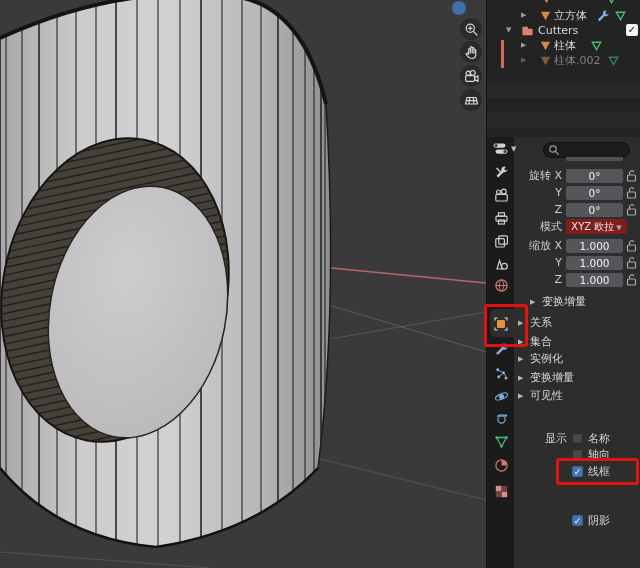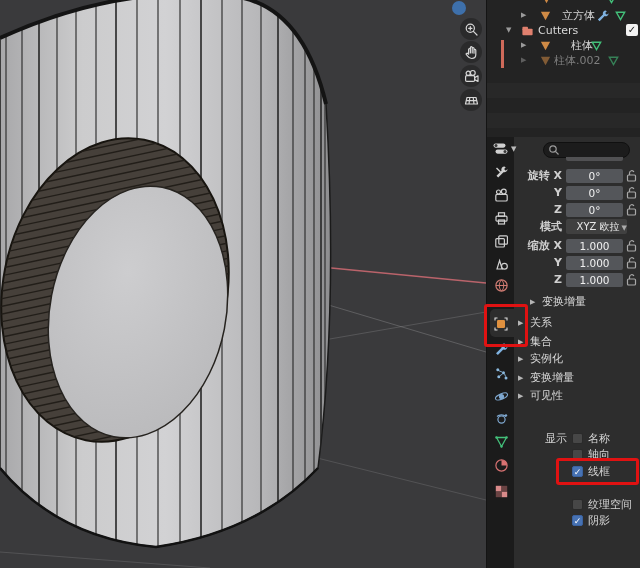--- a/index.html
+++ b/index.html
@@ -36,26 +36,26 @@
   .tab{position:absolute;left:4px;width:20px;height:20px;display:flex;align-items:center;justify-content:center;}
   .tab-active-bg{position:absolute;left:3px;top:172px;width:24px;height:28px;background:#2d2d2d;
                  border-radius:5px 0 0 5px;}
   .hdr-editor{position:absolute;left:5px;top:3px;width:30px;height:18px;display:flex;align-items:center;}
   .hdr-editor .carat{font-size:7px;color:#bbb;margin-left:1px;}
   .searchbox{position:absolute;left:56px;top:5px;width:87px;height:16px;background:#1c1c1c;
              border:1px solid #101010;border-radius:8px;color:#ccc;font-size:10px;padding:0 4px 0 18px;outline:none;}
   .searchglyph{position:absolute;left:61px;top:7px;width:12px;height:12px;}
   .sliver{position:absolute;left:79px;top:20px;width:57px;height:4px;background:#515153;border-radius:0 0 2px 2px;}
 
-  .flabel{position:absolute;left:0;width:75px;text-align:right;color:#cfcfcf;height:14px;line-height:14px;font-weight:bold;}
+  .flabel{position:absolute;left:0;width:75px;text-align:right;color:#cfcfcf;height:14px;line-height:14px;}
   .field{position:absolute;left:79px;width:57px;height:14px;background:#54565a;border-radius:2px;
          color:#f0f0f0;text-align:center;line-height:14px;font-size:10.5px;}
   .lock{position:absolute;left:139px;width:11px;height:14px;}
-  .dropdown{position:absolute;left:79px;width:61px;height:15px;background:#404040;border-radius:2px;
-            color:#e8e8e8;text-align:right;line-height:15px;font-size:10px;}
+  .dropdown{position:absolute;left:79px;width:61px;height:15px;background:#7f1d1d;border-radius:2px;
+            color:#e8e8e8;text-align:center;line-height:15px;font-size:10px;}
   .dropdown .carat{font-size:7px;color:#aaa;margin-left:2px;}
 
   .panelrow{position:absolute;left:0;width:154px;height:16px;line-height:16px;color:#d8d8d8;}
   .panelrow .tri{position:absolute;left:31px;top:0;font-size:7px;color:#b5b5b5;transition:none;}
   .panelrow .tri.expanded{display:inline-block;transform:rotate(90deg);}
   .panelrow .plabel{position:absolute;left:43px;}
   .panelrow.sub .tri{left:43px;} .panelrow.sub .plabel{left:55px;}
 
   .chkrow{position:absolute;left:0;width:154px;height:16px;line-height:16px;}
   .rowcaption{position:absolute;left:0;width:80px;text-align:right;color:#cfcfcf;}
@@ -224,21 +224,21 @@
         <svg class="ol-ico" style="left:118px;" viewBox="0 0 14 14">
             <path d="M2.5,3.5 h9 L7,11.5 Z" fill="none" stroke="#43c07a" stroke-width="1.5"></path>
           </svg>
       </div>
 
       <div class="ol-row" style="top:8px;">
         <span class="tri" style="left:34px;">▶</span>
         <svg class="ol-ico" style="left:52px;" viewBox="0 0 14 14">
             <path d="M2,3 h10 L7,12 Z" fill="#cf8a45"></path>
           </svg>
-        <span class="ol-label" style="left:75px;">立方体</span>
+        <span class="ol-label" style="left:67px;">立方体</span>
         <svg class="ol-ico" style="left:109px;" viewBox="0 0 14 14">
             <path d="M10.5,1.5 a3.2,3.2 0 0 0-3,4.3 L2,11.2 l1.9,1.9 5.4-5.5 a3.2,3.2 0 0 0 4.2-3.1 l-1.8,1.8 -1.9-1.9 1.8-1.8 Z" fill="#7fb2e0"></path>
           </svg>
         <svg class="ol-ico" style="left:127px;" viewBox="0 0 14 14">
             <path d="M2.5,3.5 h9 L7,11.5 Z" fill="none" stroke="#43c07a" stroke-width="1.5"></path>
           </svg>
       </div>
 
       <div class="ol-row" style="top:23px;">
         <span class="tri" style="left:19px;">▼</span>
@@ -250,21 +250,21 @@
         <span class="ol-check" style="left:139px;">✓</span>
       </div>
 
       <div class="coltag"></div>
 
       <div class="ol-row" style="top:38px;">
         <span class="tri" style="left:34px;">▶</span>
         <svg class="ol-ico" style="left:52px;" viewBox="0 0 14 14">
             <path d="M2,3 h10 L7,12 Z" fill="#cf8a45"></path>
           </svg>
-        <span class="ol-label" style="left:84px;">柱体</span>
+        <span class="ol-label" style="left:67px;">柱体</span>
         <svg class="ol-ico" style="left:103px;" viewBox="0 0 14 14">
             <path d="M2.5,3.5 h9 L7,11.5 Z" fill="none" stroke="#43c07a" stroke-width="1.5"></path>
           </svg>
       </div>
 
       <div class="ol-row" style="top:53px;">
         <span class="tri" style="left:34px;opacity:.5;">▶</span>
         <svg class="ol-ico" style="left:52px;opacity:.55;" viewBox="0 0 14 14">
             <path d="M2,3 h10 L7,12 Z" fill="#cf8a45"></path>
           </svg>
@@ -469,24 +469,20 @@
         <span class="chklabel">名称</span>
       </div>
       <div class="chkrow" style="top:310px;">
         <span class="chk"></span>
         <span class="chklabel">轴向</span>
       </div>
       <div class="chkrow" style="top:327px;">
         <span class="chk checked">✓</span>
         <span class="chklabel">线框</span>
       </div>
-      <div class="chkrow" style="top:360px;">
-        <span class="chk"></span>
-        <span class="chklabel">纹理空间</span>
-      </div>
       <div class="chkrow" style="top:376px;">
         <span class="chk checked">✓</span>
         <span class="chklabel">阴影</span>
       </div>
     </div>
   </div>
 
   <div class="annobox" style="left:484px;top:304px;width:44px;height:43px;"></div>
   <div class="annobox" style="left:556px;top:458px;width:83px;height:27px;"></div>
 </div>

